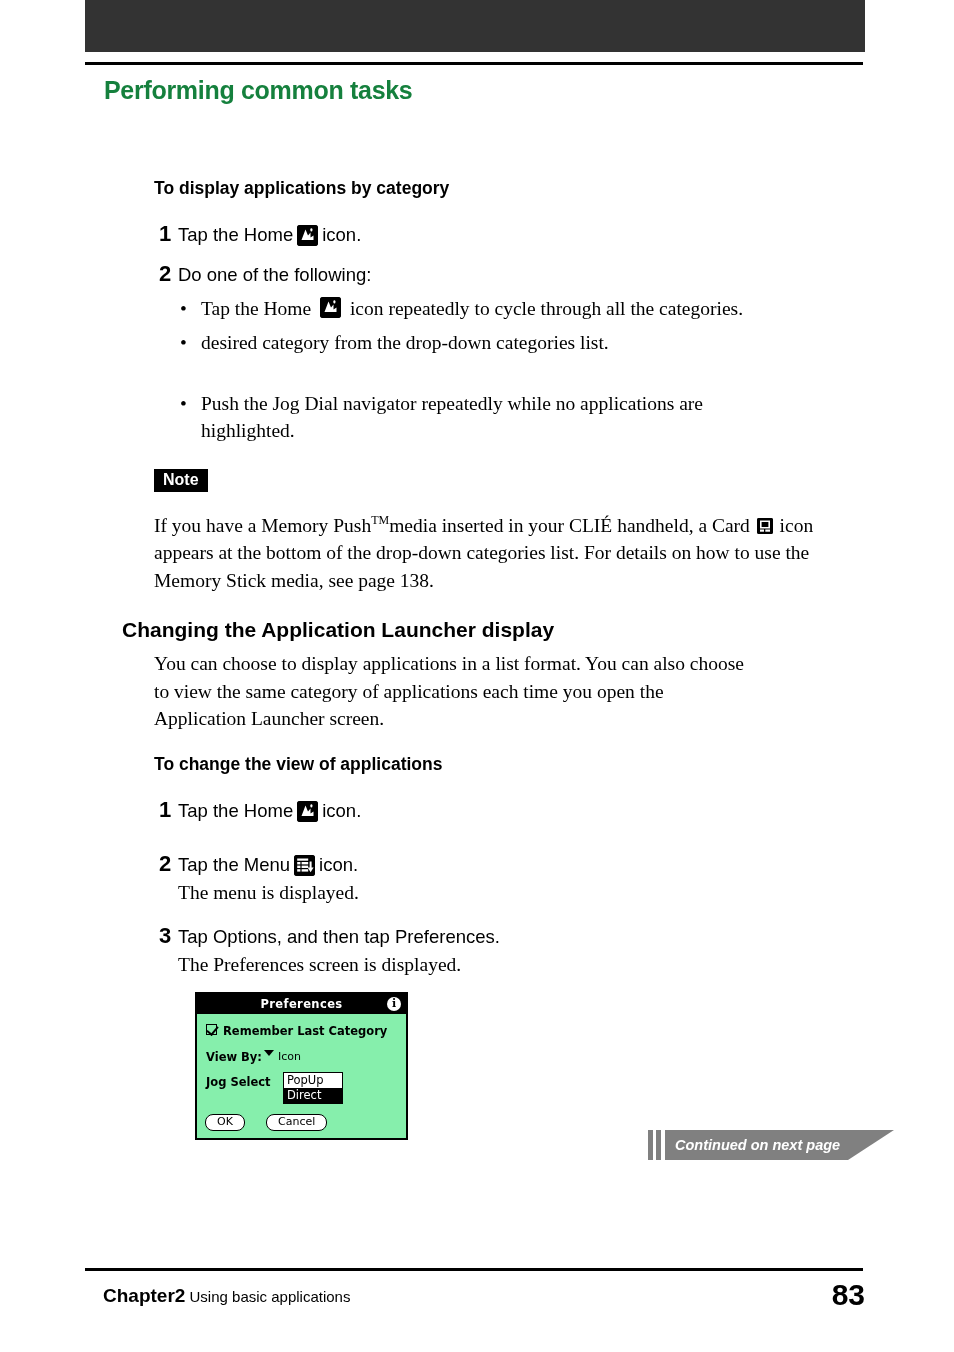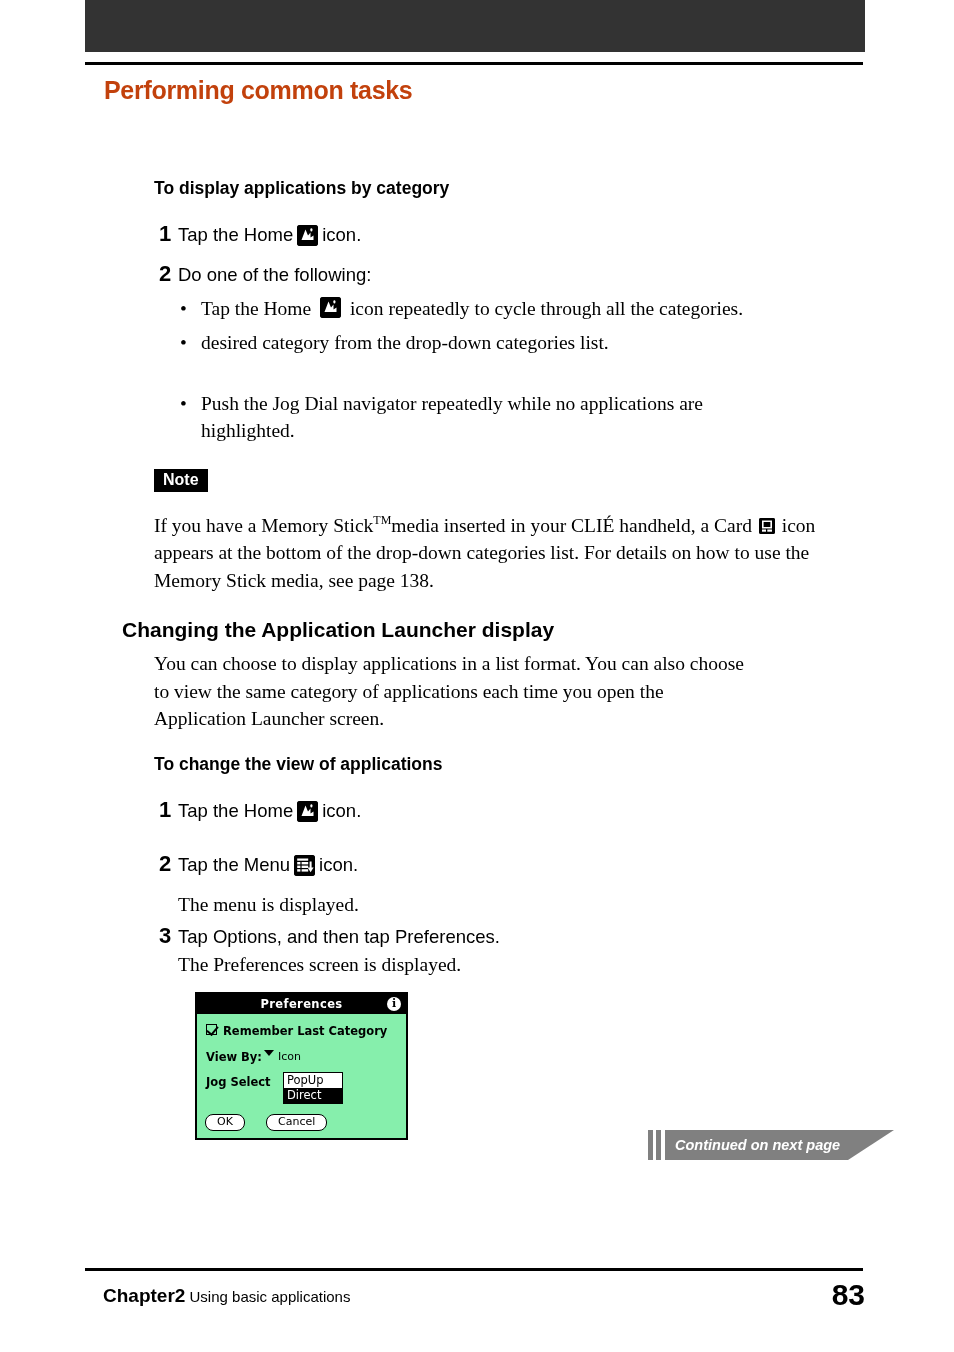--- a/index.html
+++ b/index.html
@@ -36,21 +36,21 @@
 
   
   .page-title {
     position: absolute;
     left: 104px;
     top: 76px;
     font-family: "Liberation Sans", sans-serif;
     font-weight: bold;
     font-size: 25px;
     letter-spacing: -0.3px;
-    color: #c2410c;
+    color: #15803d;
   }
 
   .h-sub {
     position: absolute;
     font-family: "Liberation Sans", sans-serif;
     font-weight: bold;
     font-size: 17.5px;
     color: #000;
     white-space: nowrap;
   }
@@ -412,21 +412,21 @@
 
 <div class="bullet-item" style="left:180px; top:390px; width:700px;">
   <span class="bdot">•</span>
   <span class="btxt">Push the Jog Dial navigator repeatedly while no applications are</span>
   <span class="btxt">highlighted.</span>
 </div>
 
 <div class="note-tag" style="left:154px; top:469px;">Note</div>
 
 <div class="para" style="left:154px; top:507px; width:700px;">
-  <span>If you have a Memory Stick</span><sup style="font-size:12px;">TM</sup><span>media inserted in your CLIÉ handheld, a Card</span>
+  <span>If you have a Memory Push</span><sup style="font-size:12px;">TM</sup><span>media inserted in your CLIÉ handheld, a Card</span>
   <span class="icon-box icon-card">
     <svg width="16" height="16" viewBox="0 0 16 16">
       <rect x="0" y="0" width="16" height="16" rx="2" fill="#000"></rect>
       <rect x="3" y="2.5" width="10" height="8" fill="#fff"></rect>
       <rect x="4.6" y="4" width="6.8" height="5" fill="#000"></rect>
       <rect x="3" y="11.5" width="4" height="2.2" fill="#fff"></rect>
       <rect x="8.3" y="11.5" width="4.7" height="2.2" fill="#fff"></rect>
     </svg>
   </span>
   <span>icon</span><br>
@@ -473,21 +473,21 @@
         <rect x="7.6" y="10.6" width="6.6" height="2.4" fill="#fff"></rect>
         <rect x="3.2" y="14.2" width="3.2" height="2.4" fill="#fff"></rect>
         <rect x="7.6" y="14.2" width="6.6" height="2.4" fill="#fff"></rect>
         <rect x="15.6" y="6.5" width="2" height="7" fill="#fff"></rect>
         <path d="M13.6 12.5 L19.6 12.5 L16.6 17.3 Z" fill="#fff"></path>
       </svg>
     </span>
     <span>icon.</span>
   </span>
 </div>
-<div class="substep" style="left:178px; top:882px;margin-top:12px;">The menu is displayed.</div>
+<div class="substep" style="left:178px; top:882px;">The menu is displayed.</div>
 
 <div class="step" style="left:159px; top:923px;">
   <span class="step-num">3</span>
   <span class="step-text">Tap Options, and then tap Preferences.</span>
 </div>
 <div class="substep" style="left:178px; top:954px;">The Preferences screen is displayed.</div>
 
 <div class="pda-shadow"></div>
 <div class="pda">
 

